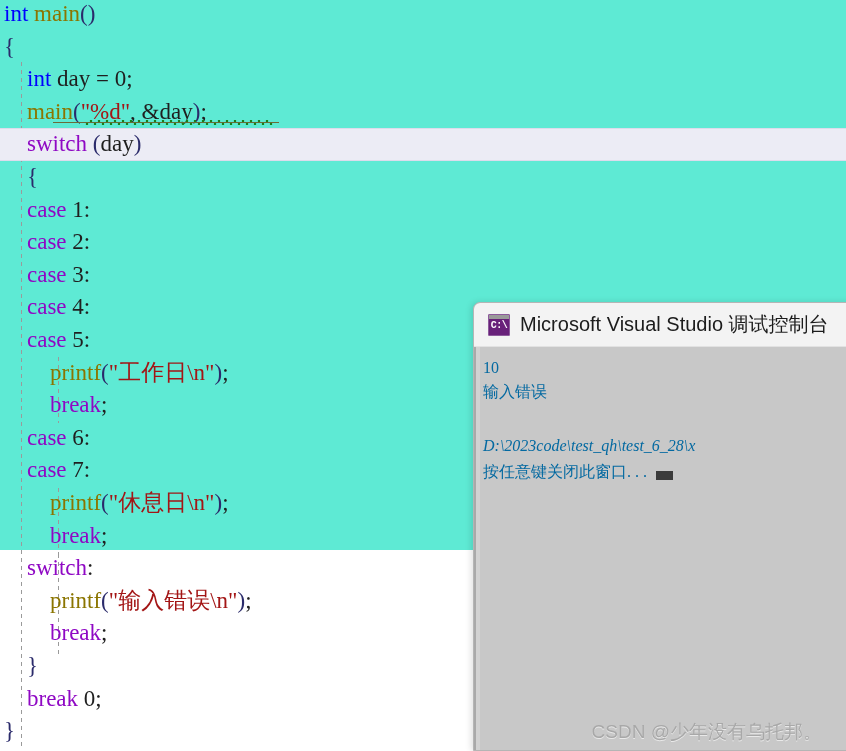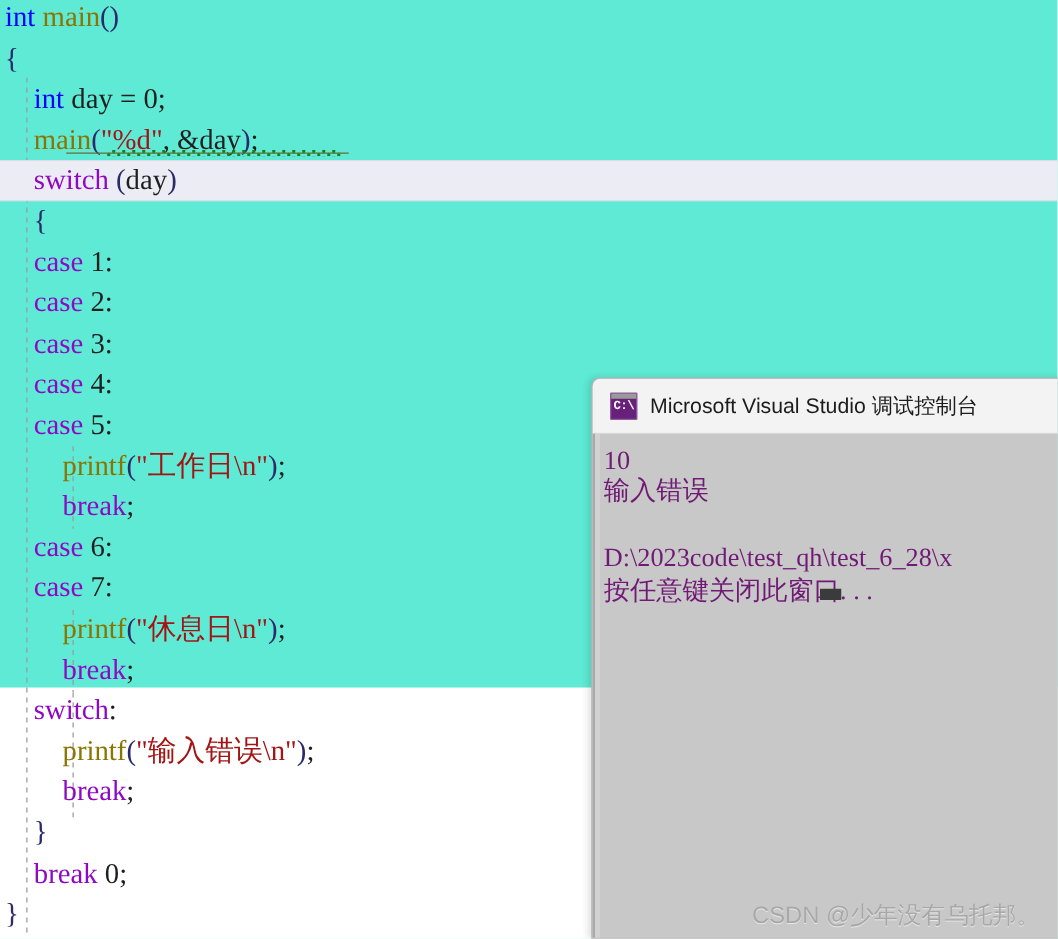--- a/index.html
+++ b/index.html
@@ -130,21 +130,21 @@
     color: #ffffff;
     font-family: "Liberation Mono", "DejaVu Sans Mono", monospace;
     font-size: 10px;
     font-weight: bold;
     line-height: 1;
     letter-spacing: -0.5px;
     margin-top: 3px;
   }
   #console-title-text {
     font-family: "Liberation Sans", "DejaVu Sans", sans-serif;
-    font-size: 17px;
+    font-size: 20px;
     color: #1c1c1c;
     white-space: nowrap;
     text-align: center;
   }
   #console-body {
     position: relative;
     height: 404px;
     background: #c8c8c8;
     padding: 6px 0 0 0;
     box-sizing: border-box;
@@ -154,35 +154,35 @@
     left: 0; top: 0;
     width: 6px;
     height: 100%;
     background: linear-gradient(to right, #a9a9a9 0px, #a9a9a9 2px, #d2d2d2 2px, #d2d2d2 6px);
   }
   .con-line {
     position: absolute;
     left: 9px;
     white-space: pre;
     font-family: "Liberation Serif", "DejaVu Serif", serif;
-    font-size: 21px;
+    font-size: 16px;
     line-height: 26px;
-    color: #701a75;
+    color: #0369a1;
   }
   #console-cursor {
     position: absolute;
     width: 17px;
     height: 9px;
     background: #3b3b3b;
   }
 
   
   #watermark {
     position: absolute;
-    right: 14px;
+    right: 24px;
     bottom: 6px;
     font-family: "Liberation Sans", "DejaVu Sans", sans-serif;
     font-size: 19px;
     color: #a8a8a8;
     white-space: nowrap;
     text-shadow: 0 1px 0 rgba(255,255,255,0.6);
   }
 </style>
 </head>
 <body>
@@ -230,20 +230,20 @@
       <span>C:\</span>
     </div>
     <div id="console-title-text">Microsoft Visual Studio 调试控制台</div>
   </div>
   <div id="console-body">
     <div id="console-left-rail"></div>
     <div id="console-output-lines">
         <div class="con-line" style="top: 8px;">10</div>
         <div class="con-line" style="top: 32px; font-family: Liberation Serif, serif;">输入错误</div>
         <div class="con-line" style="top: 56px;"></div>
-        <div class="con-line" style="top: 86px;">D:\2023code\test_qh\test_6_28\x</div>
+        <div class="con-line" style="top: 86px; font-style: italic;">D:\2023code\test_qh\test_6_28\x</div>
         <div class="con-line" style="top: 112px;">按任意键关闭此窗口. . .</div>
       </div>
     <div id="console-cursor" style="left: 182px; top: 124px;"></div>
   </div>
 </div>
 
 <div id="watermark">CSDN @少年没有乌托邦。</div>
 
 </body></html>

